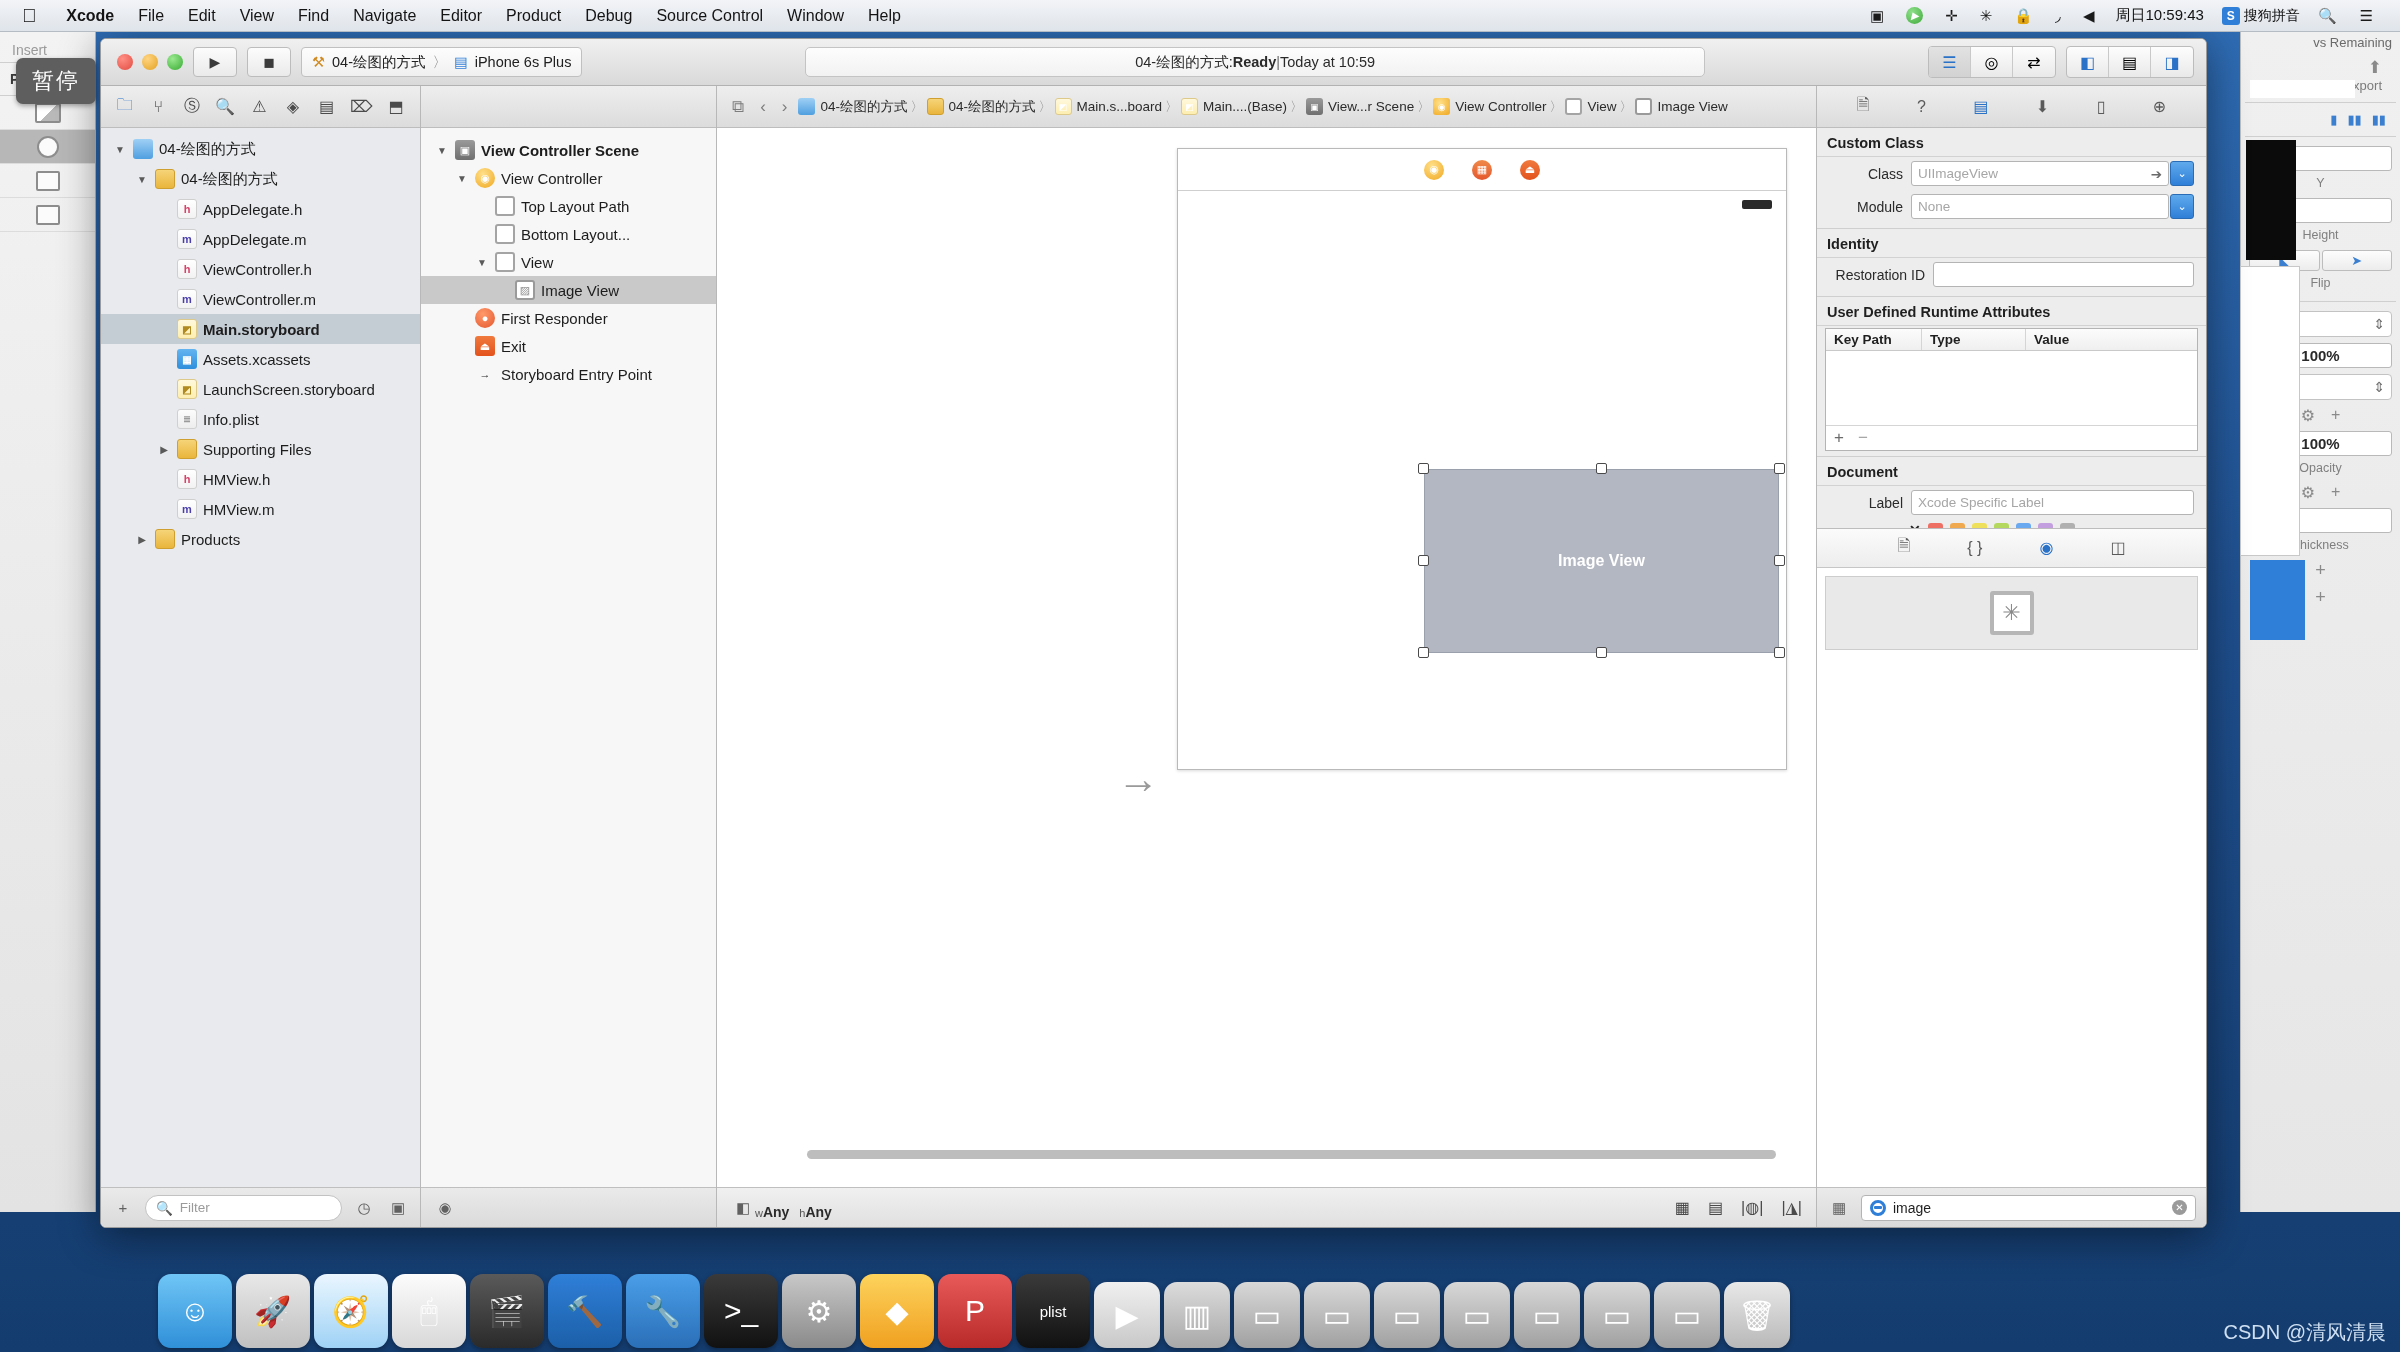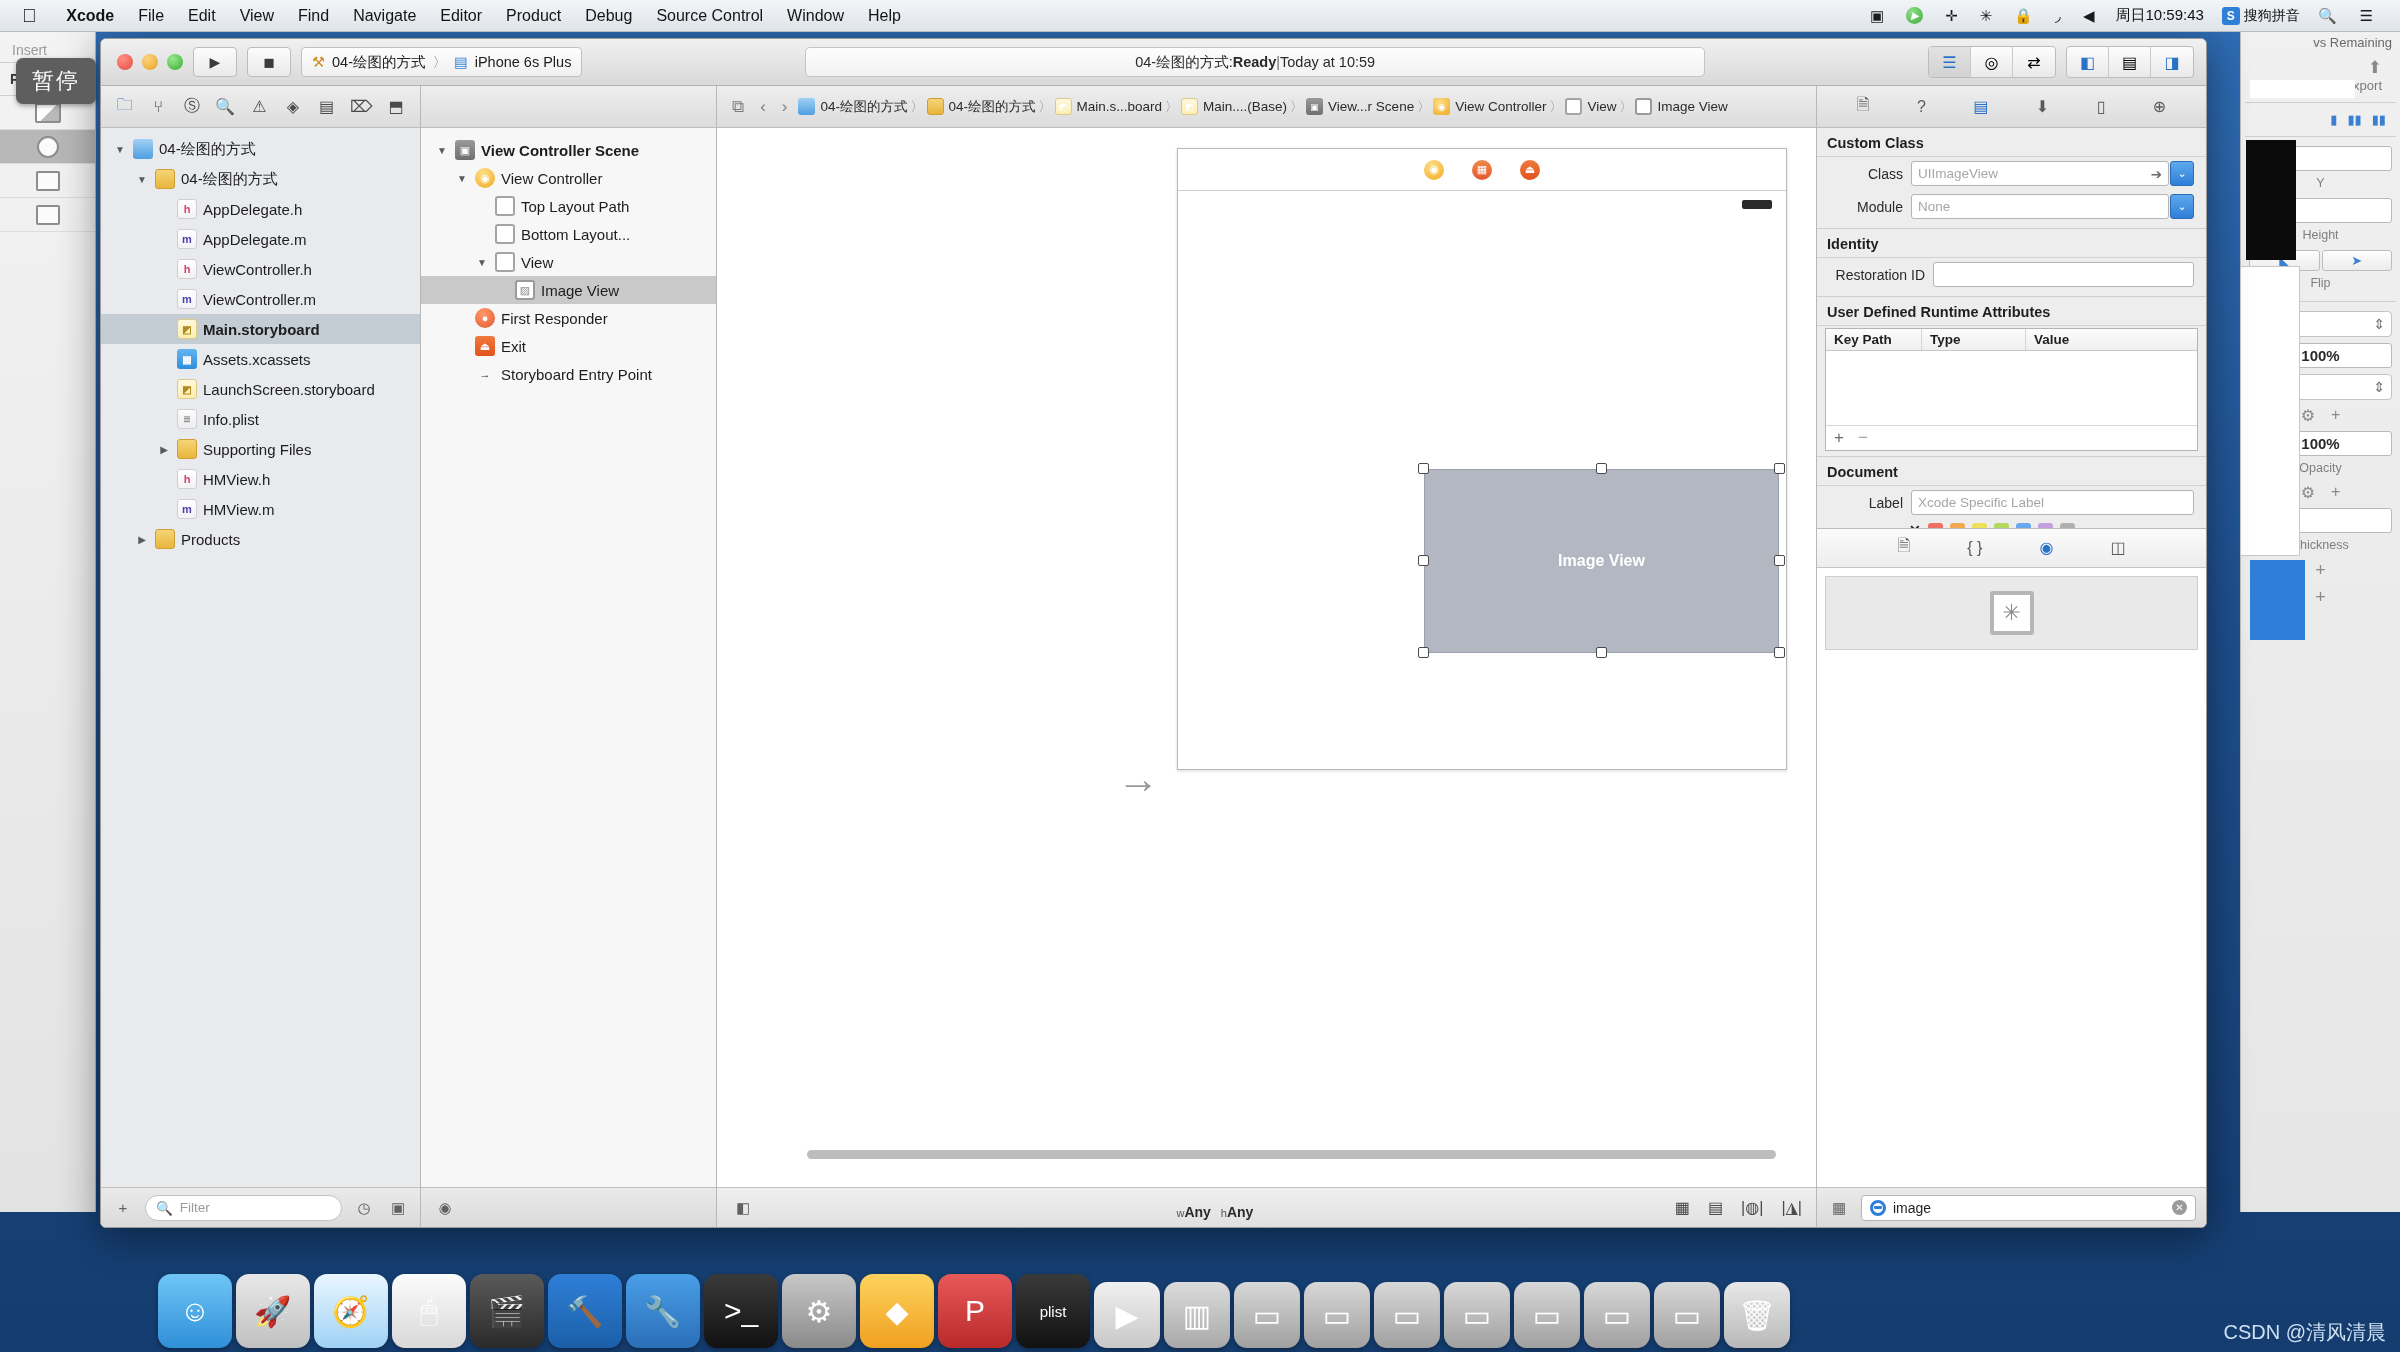--- a/index.html
+++ b/index.html
@@ -226,21 +226,21 @@
   .handle{ position:absolute; width:11px;height:11px; background:#fff; border:1.5px solid #4a4a4a; border-radius:2px; z-index:5;}
   .entryarrow{ position:absolute; left:400px; top:630px; color:#9a9a9a; font-size:42px; line-height:1;}
   .hscroll{
     position:absolute; left:0; bottom:26px; width:100%; height:14px;
   }
   .hscroll .track{ position:absolute; left:90px; right:40px; top:3px; height:9px; background:#bdbdbd; border-radius:5px;}
   .canvas-bottom{
     height:40px; flex:0 0 40px; background:linear-gradient(180deg,#f0f0f0,#e0e0e0);
     border-top:1px solid #bfbfbf; display:flex; align-items:center; padding:0 14px; font-size:14px; color:#2b2b2b;
   }
-  .canvas-bottom .center{flex:1; text-align:center;margin-top:8px;}
+  .canvas-bottom .center{flex:1; text-align:left;margin-top:8px;}
   .canvas-bottom .center .sm{font-size:11px;color:#555;}
   .canvas-bottom .right{ display:flex; gap:18px; color:#4a4a4a; font-size:16px;}
 
   
   .insp-tabs{
     height:42px; flex:0 0 42px; background:linear-gradient(180deg,#eeeeee,#dcdcdc);
     border-bottom:1px solid #bdbdbd; display:flex; align-items:center; justify-content:space-around;
     color:#5a5a5a; font-size:16px; padding:0 16px;
   }
   .insp-tabs .on{color:#2a72c8;}

